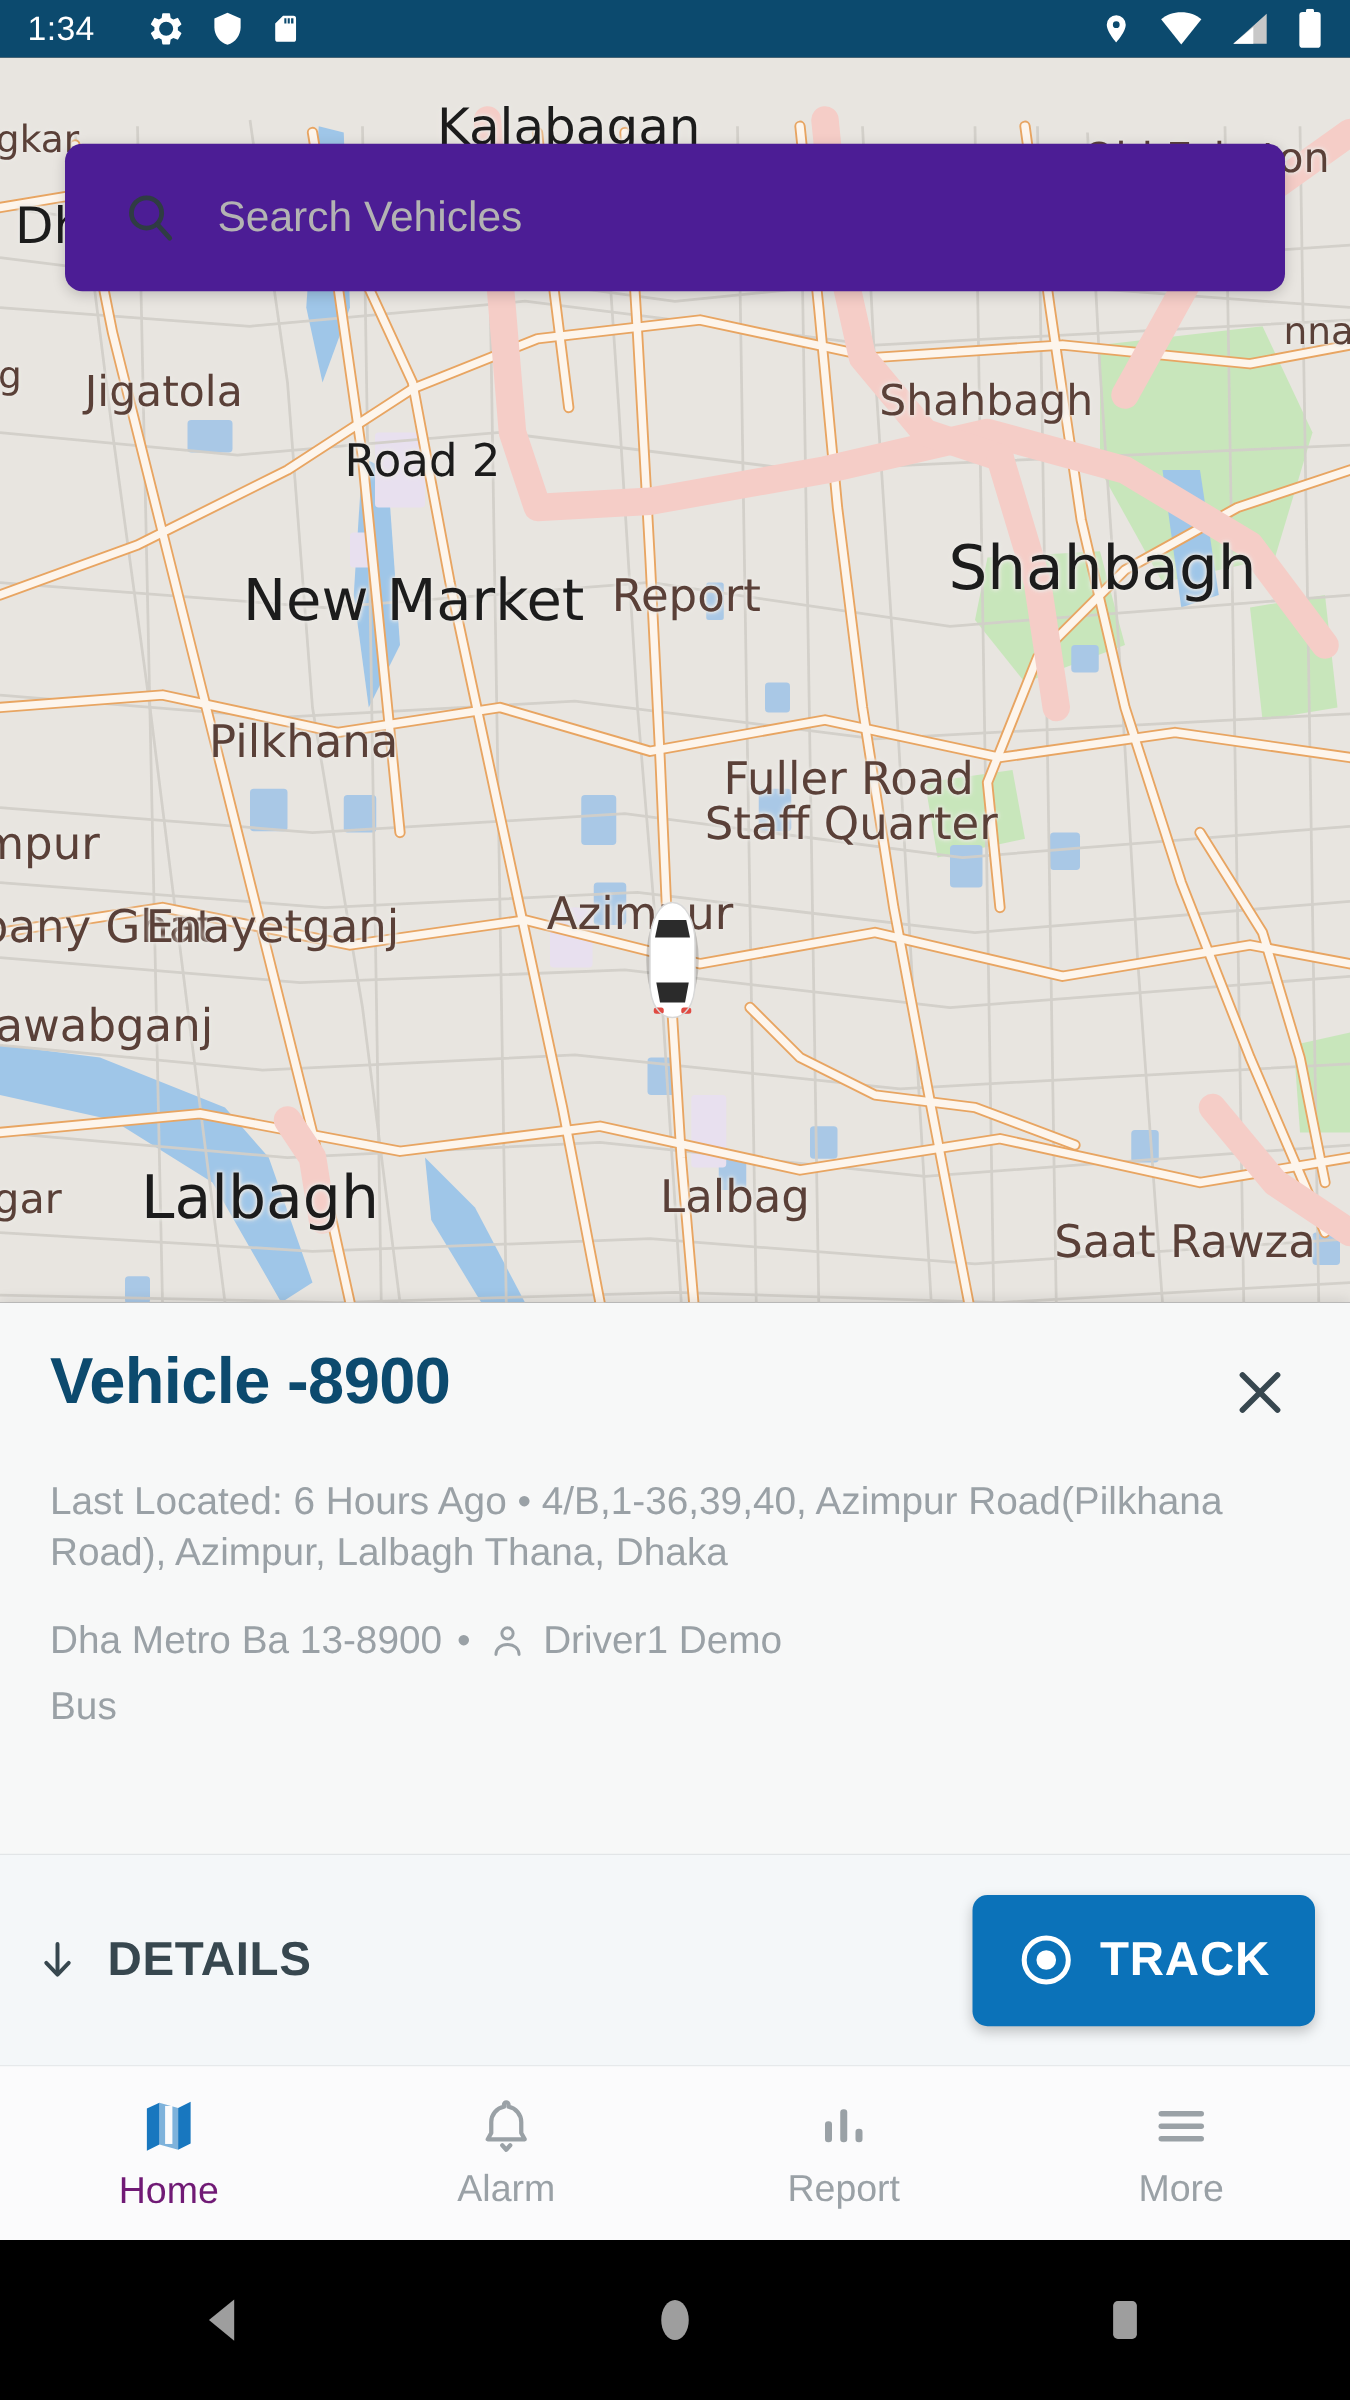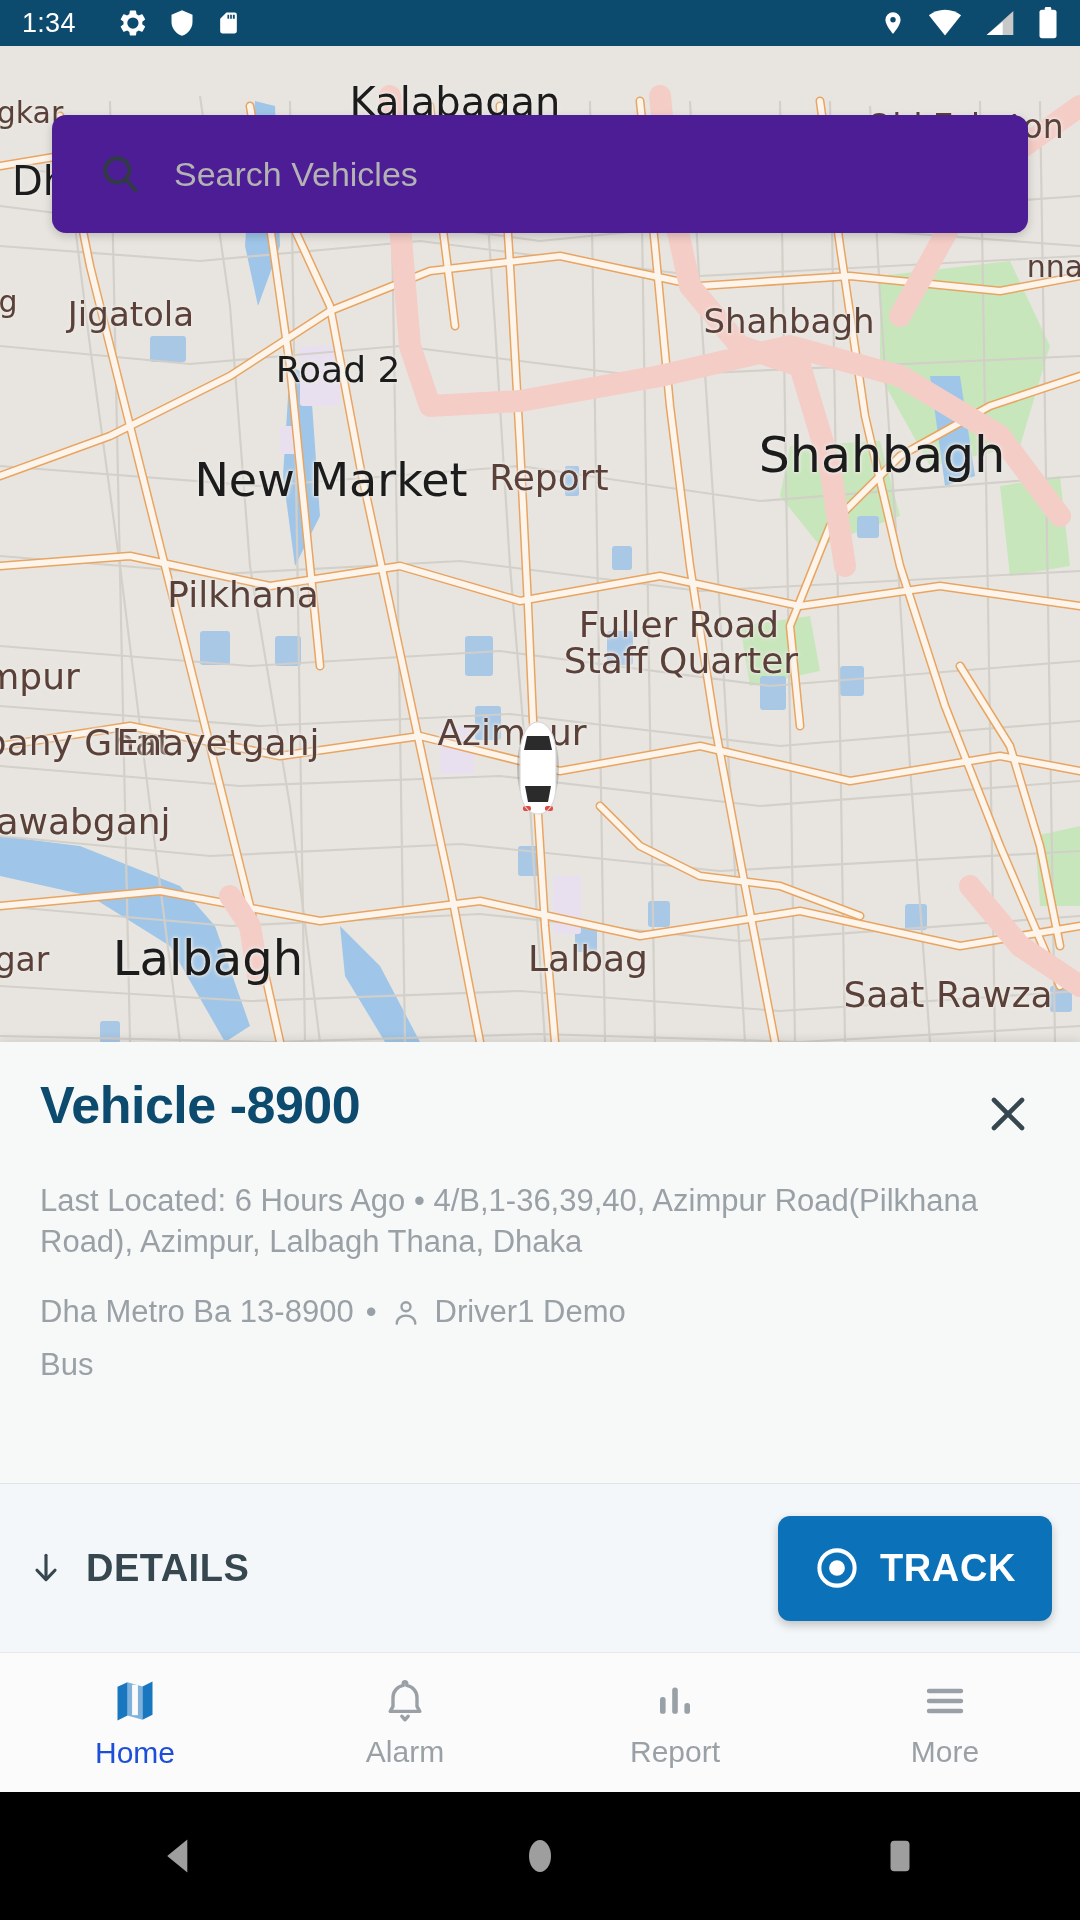--- a/index.html
+++ b/index.html
@@ -92,21 +92,21 @@
 
   
   #bottom-nav{
     position:absolute; top:1652px; left:0; width:1080px; height:140px;
     background:#fbfbfc; display:flex; z-index:35;
     border-top:1px solid #e6e9eb;
   }
   .nav-item{ flex:1; display:flex; flex-direction:column; align-items:center;
     justify-content:center; cursor:pointer; gap:10px; }
   .nav-label{ font-size:30px; color:#9aa1a6; }
-  .nav-item.active .nav-label{ color:#1d4ed8; }
+  .nav-item.active .nav-label{ color:#701a75; }
 
   
   #android-nav{
     position:absolute; top:1792px; left:0; width:1080px; height:128px;
     background:#000; display:flex; align-items:center; z-index:50;
   }
   #android-nav .an{ flex:1; display:flex; align-items:center; justify-content:center; cursor:pointer; }
 </style>
 </head>
 <body>

